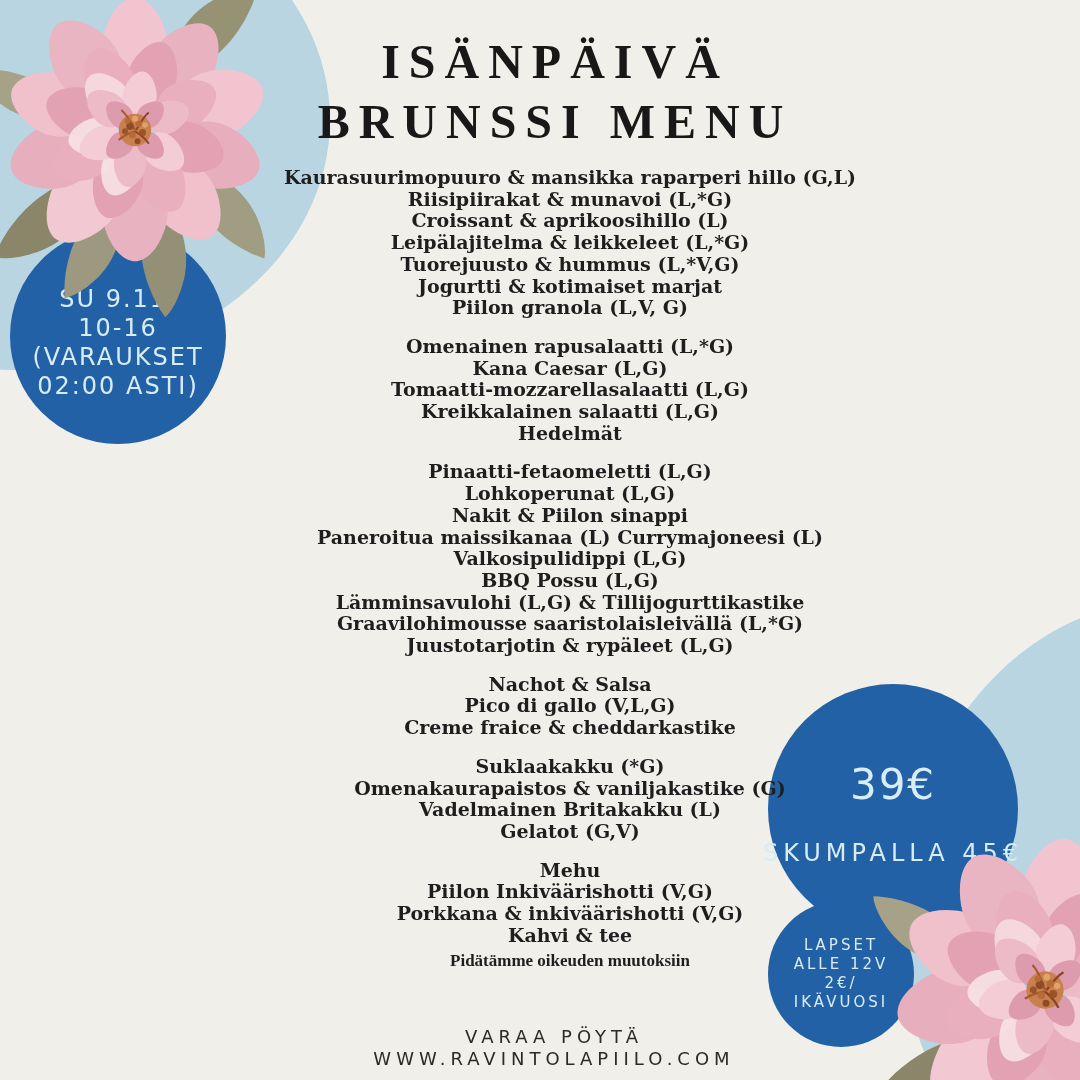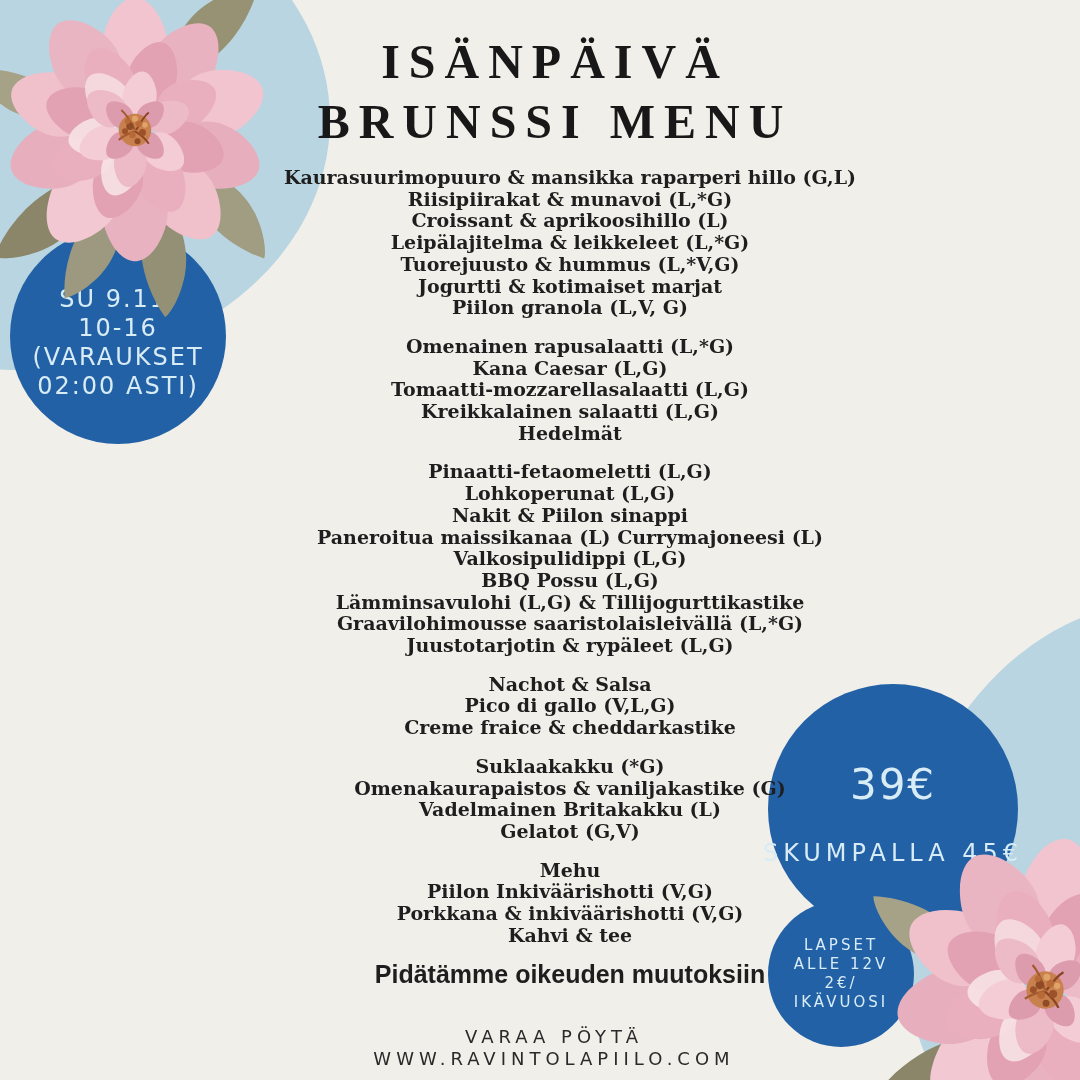--- a/index.html
+++ b/index.html
@@ -34,22 +34,22 @@
   
   .title { position:absolute; top:32px; left:30px; right:0; text-align:center; z-index:4;
            font-family:"Liberation Serif", serif; color:#181818; }
   .title .t-line { font-size:48px; line-height:60px; letter-spacing:9px; font-weight:700; }
 
   
   .menu-col { position:absolute; top:167px; left:60px; right:0; text-align:center; z-index:4;
               font-family:"DejaVu Serif", serif; font-weight:700; }
   .menu-item { font-size:19px; line-height:21.7px; white-space:nowrap; }
   .menu-section + .menu-section { margin-top:17px; }
-  .disclaimer { margin-top:17px; font-size:25px; line-height:21.7px;
-                font-family:Liberation Sans, sans-serif; font-weight:700; }
+  .disclaimer { margin-top:3px; font-size:17px; line-height:21.7px;
+                font-family:Liberation Serif, serif; font-weight:700; }
 
   
   .footer { position:absolute; top:1026px; left:40px; right:12px; text-align:center; z-index:4;
             color:#2a2a2a; }
   .footer .f-line { font-size:18px; line-height:22px; letter-spacing:5px; }
 </style>
 </head>
 <body>
 
 <svg width="0" height="0" style="position:absolute" aria-hidden="true">

